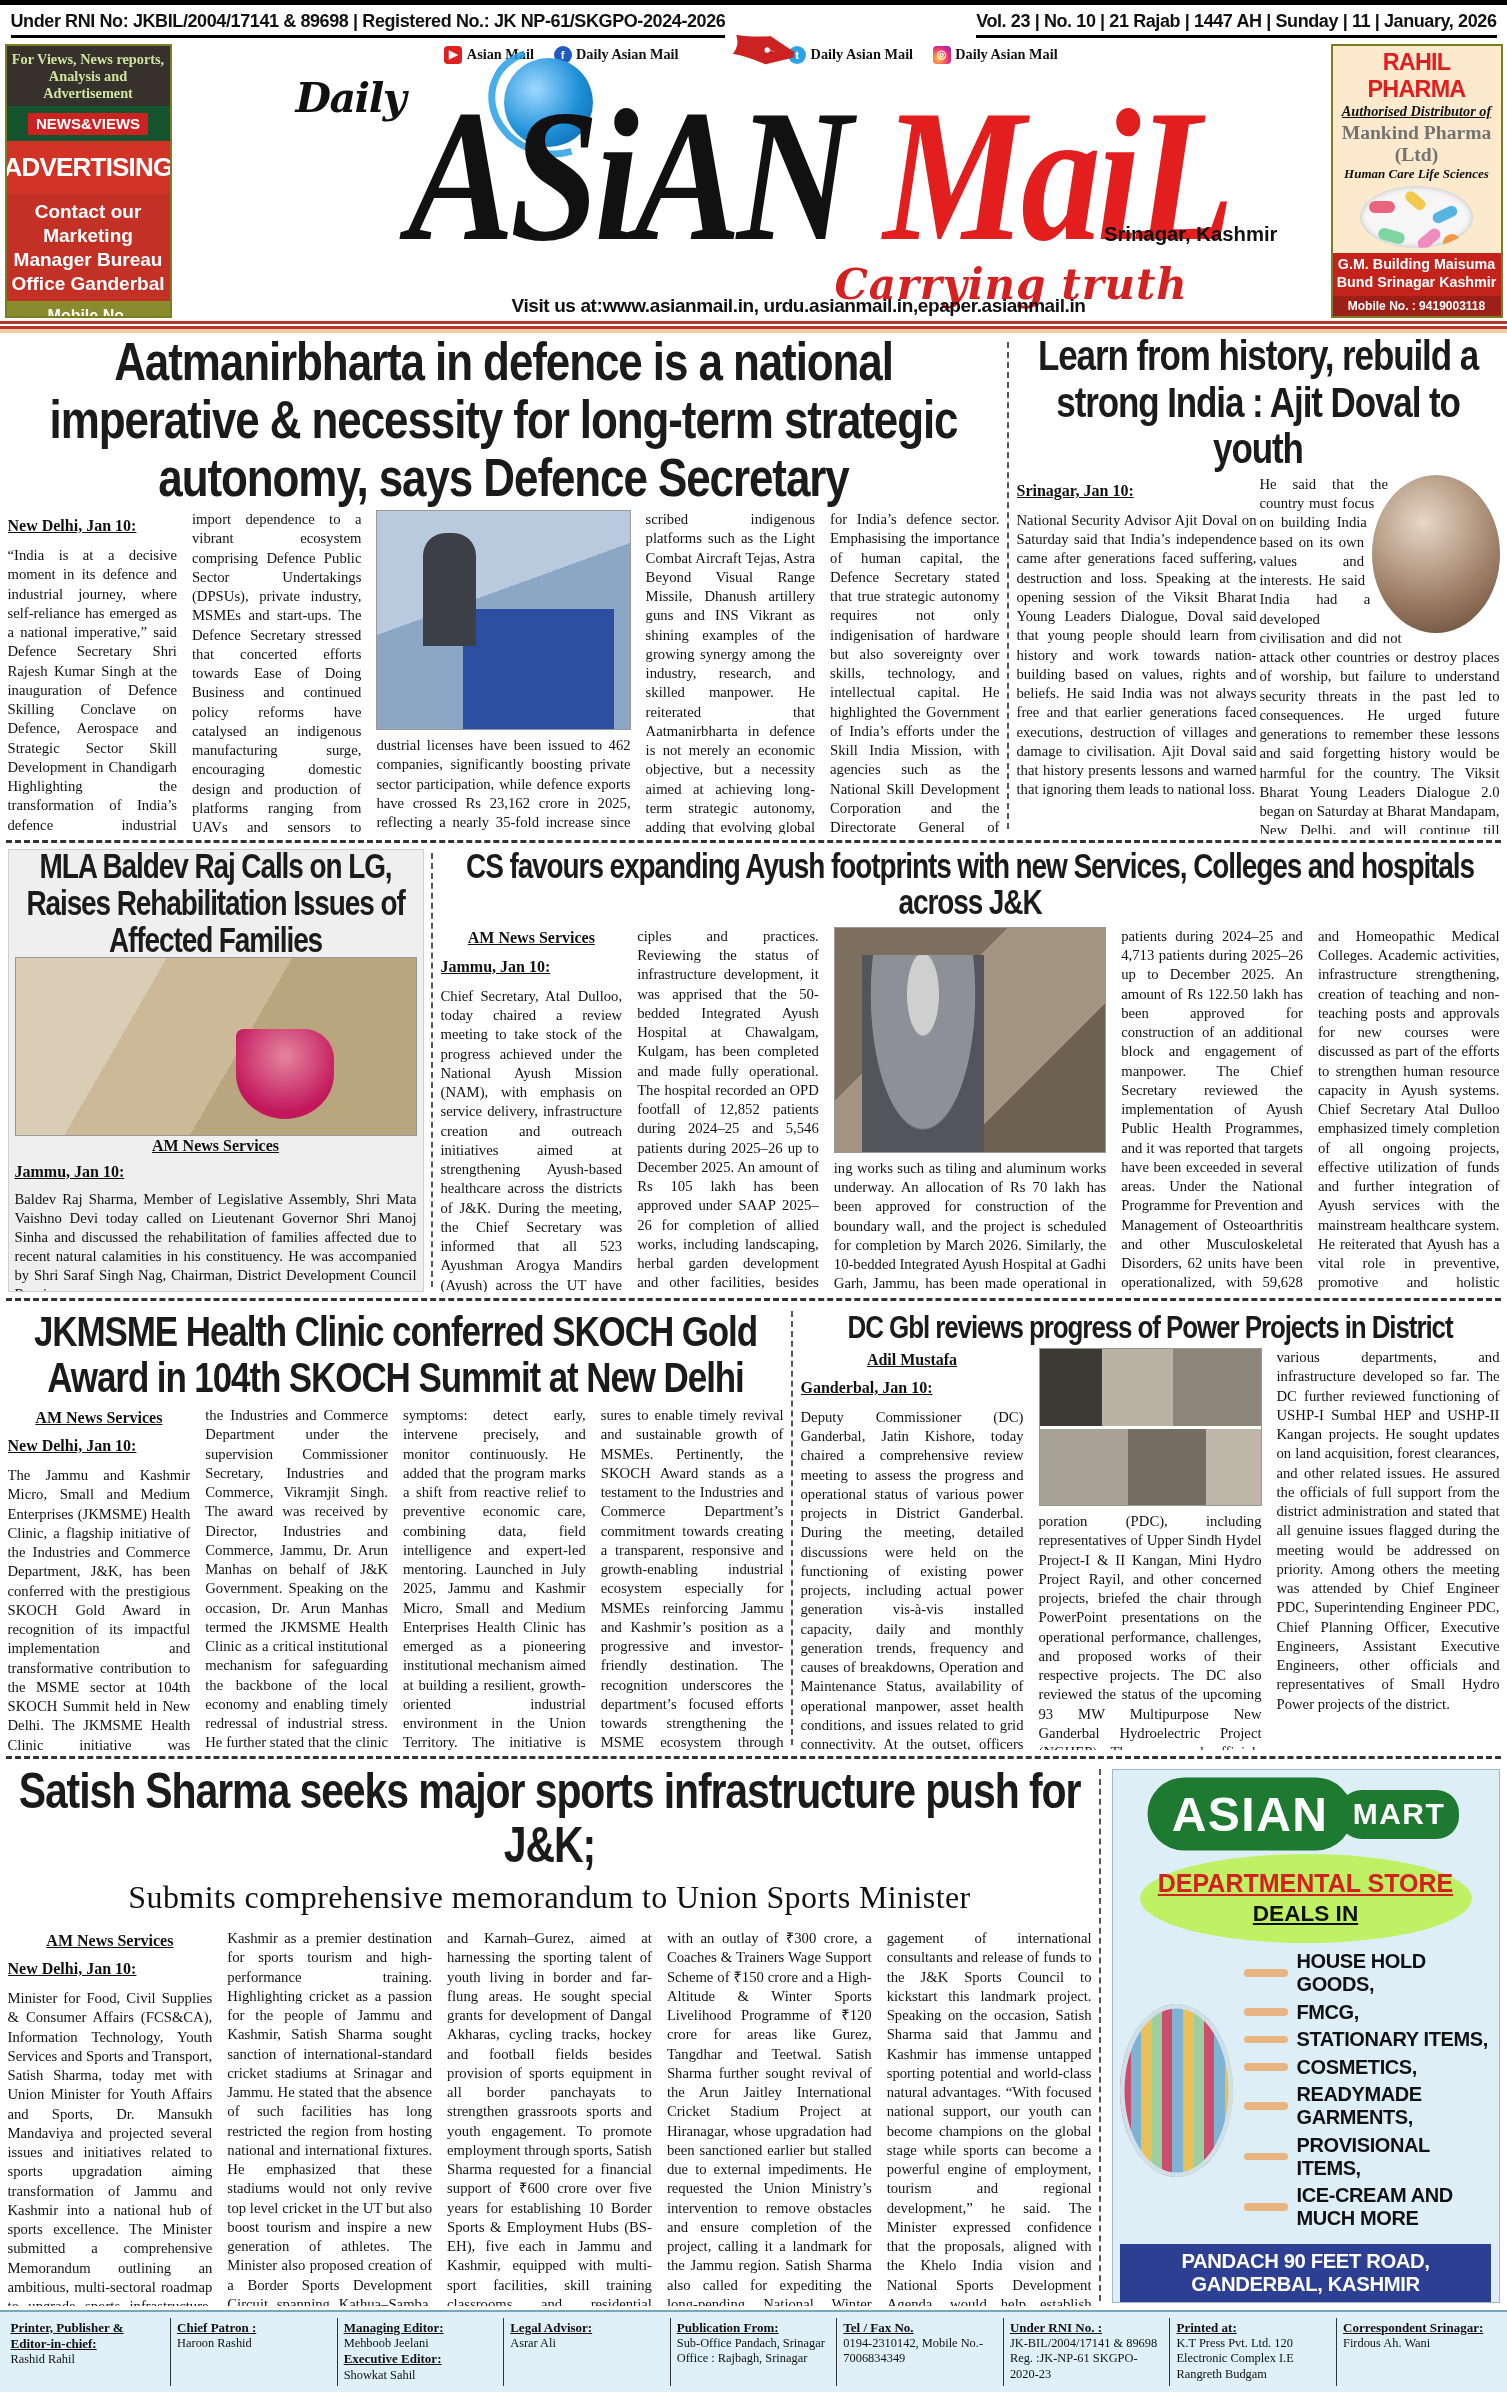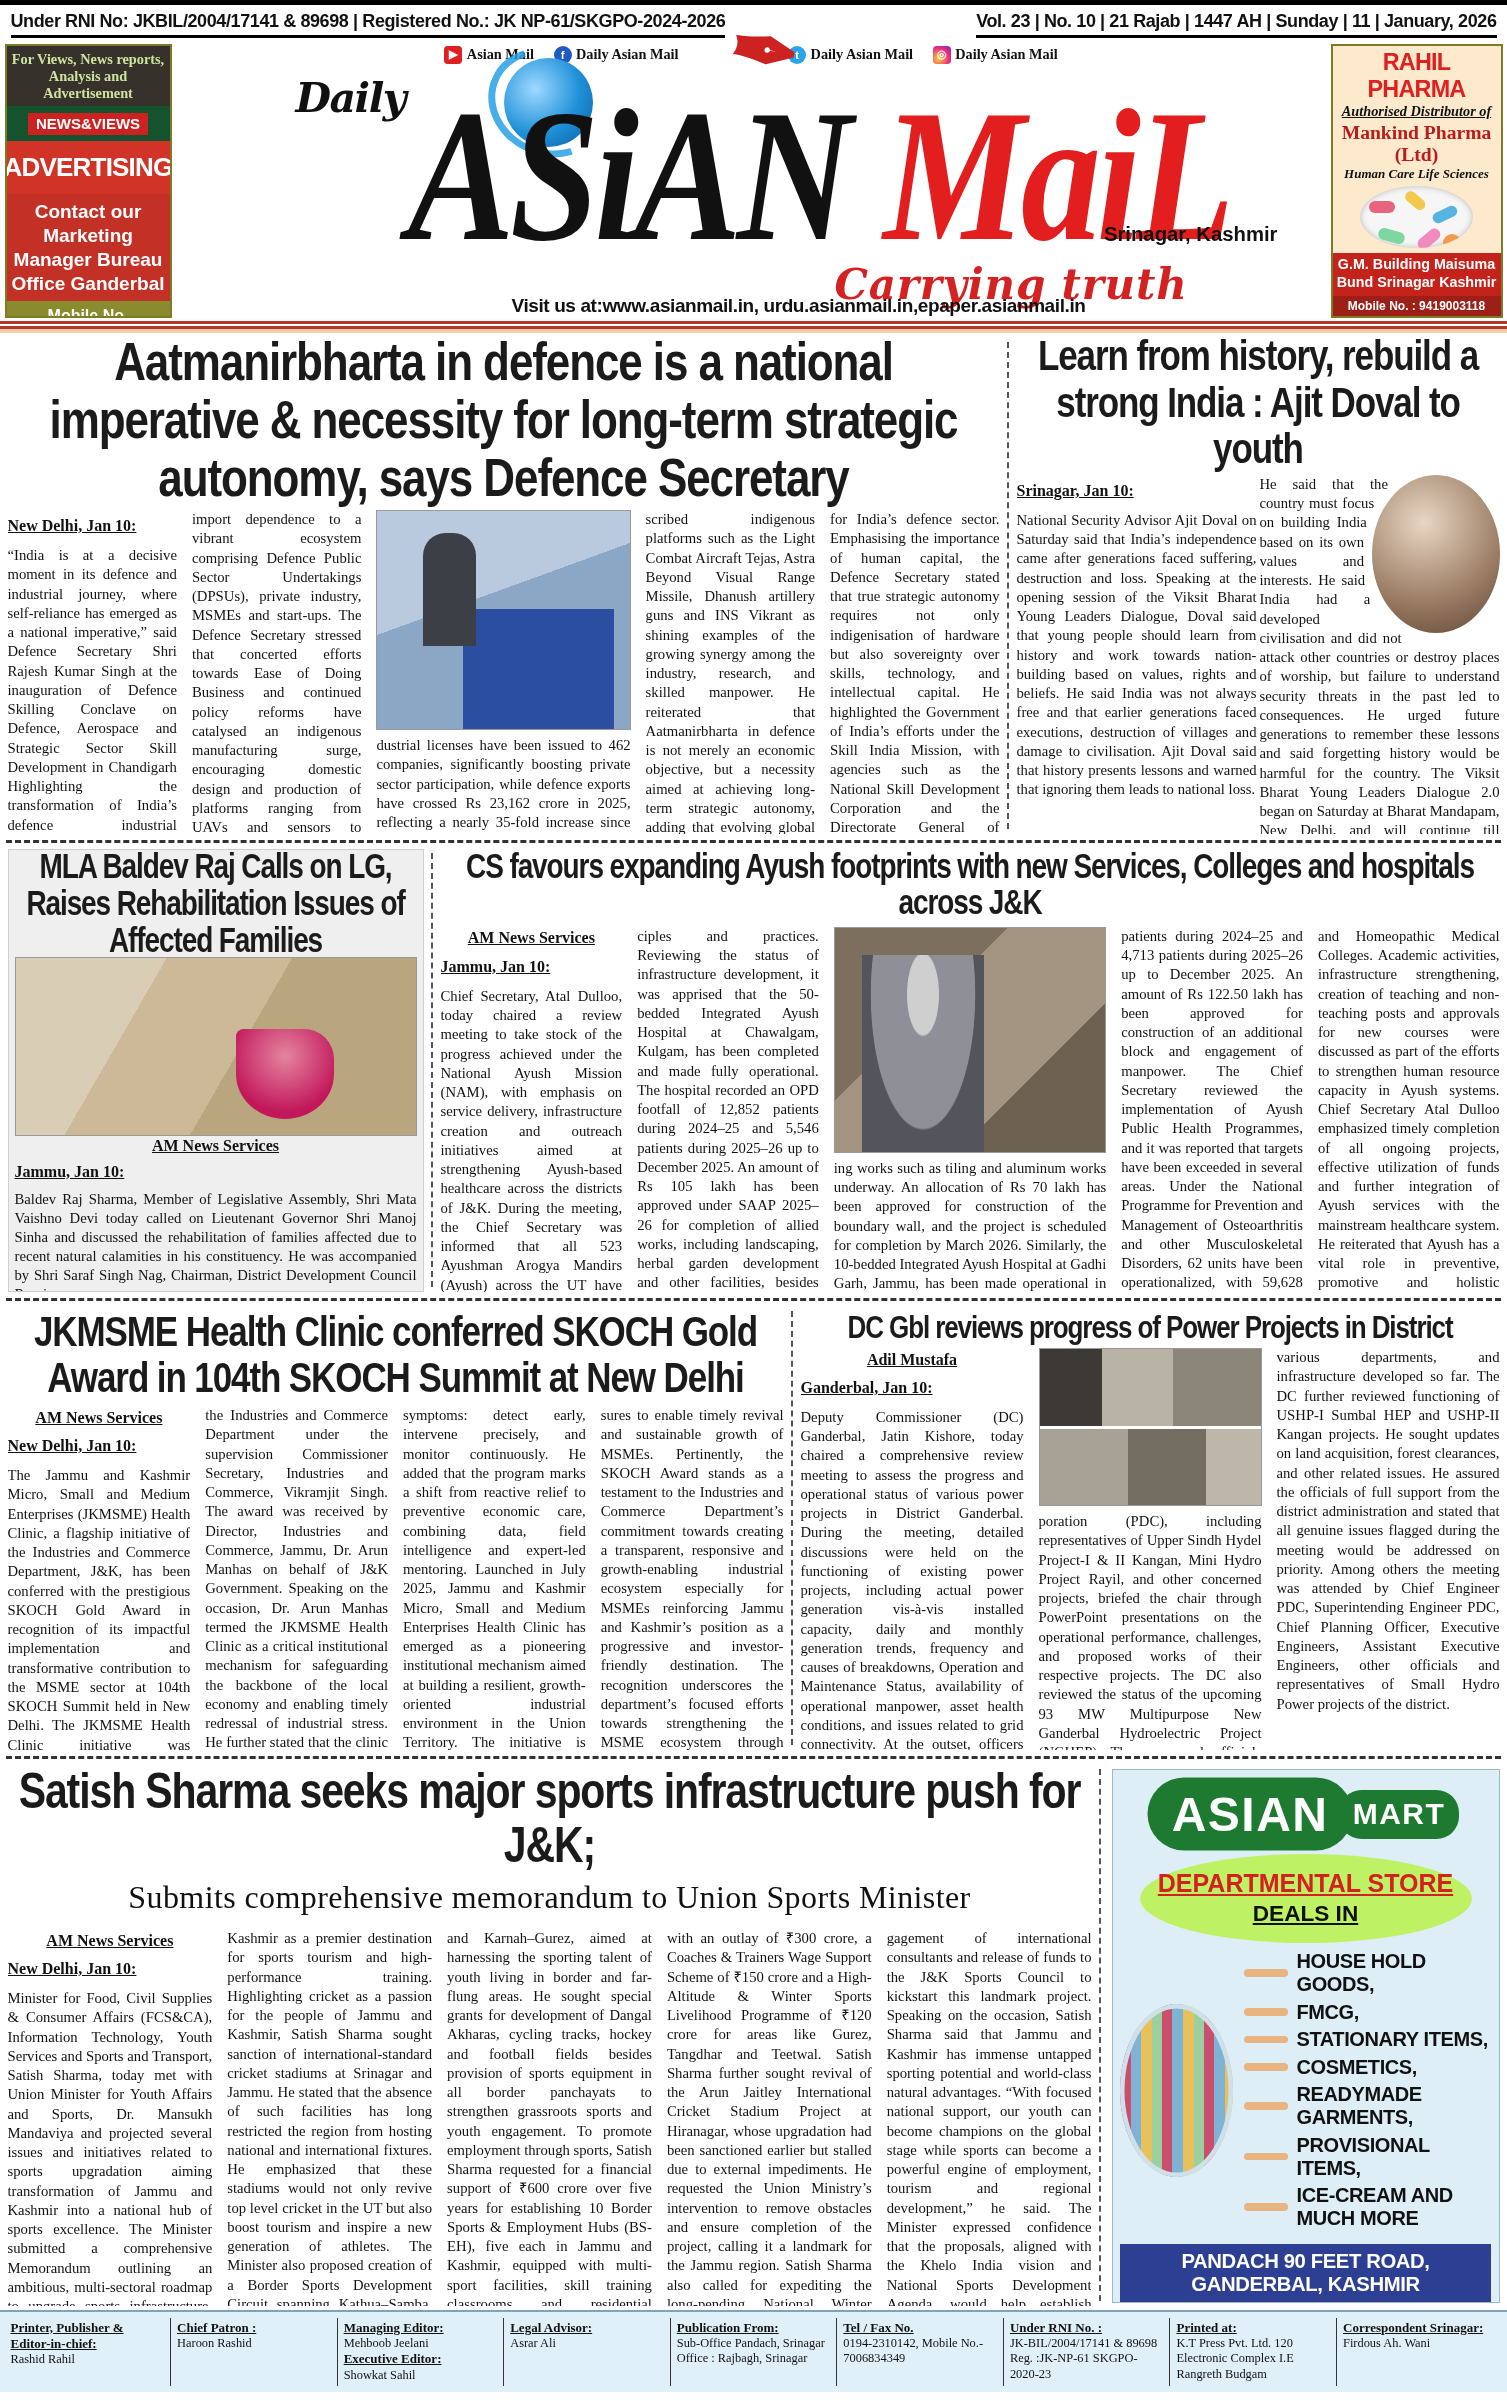--- a/index.html
+++ b/index.html
@@ -33,21 +33,21 @@
   .adl-advert { background: #d13327; color: #fff; text-align: center;
                 font-family:"Liberation Sans",sans-serif; font-weight: bold; font-size: 26px;
                 letter-spacing:-0.8px; display:flex; align-items:center; justify-content:center; flex: 0 0 53px;}
   .adl-contact { background: #c33026; color: #fff; text-align: center; font-family:"Liberation Sans",sans-serif;
                  font-weight: bold; font-size: 19px; line-height: 1.25; padding: 6px 1.5px; flex: 1;}
   .adl-mob { background: #8a8a2e; color: #fff; text-align:center; font-family:"Liberation Sans",sans-serif;
              font-weight:bold; font-size: 16px; padding: 6px 1.5px; flex: 0 0 32px;}
   .ad-right { width: 172px; background: #fdeacc; display:flex; flex-direction:column; text-align:center;}
   .adr-name { color:#e02020; font-family:"Liberation Sans",sans-serif; font-weight:bold; font-size:23.4px; letter-spacing:-0.8px; padding-top:3px;}
   .adr-dist { font-style: italic; font-weight:bold; text-decoration:underline; font-size:14.3px; }
-  .adr-mank { color:#b91c1c; font-weight:bold; font-size:19.6px; padding-top:1.5px;}
+  .adr-mank { color:#737373; font-weight:bold; font-size:19.6px; padding-top:1.5px;}
   .adr-human{ font-style:italic; font-weight:bold; font-size:13px; }
   .pills { width: 113px; height: 113px; border-radius: 50%; margin: 4.5px auto; background:#f6f6f6;
            position: relative; overflow: hidden; box-shadow: inset 0 0 6px rgba(0,0,0,.25);}
   .pill { position:absolute; border-radius: 7.5px; }
   .adr-addr { background:#c4231b; color:#ffffff; font-family:"Liberation Sans",sans-serif; font-weight:bold;
               font-size:14.3px; line-height:1.25; padding:3.8px 1.5px; }
   .adr-mob { background:#9c1f18; color:#fff; font-family:"Liberation Sans",sans-serif; font-weight:bold;
              font-size:12px; padding:3px 1.5px; }
 
   .mast-center { flex: 1; position: relative; }

